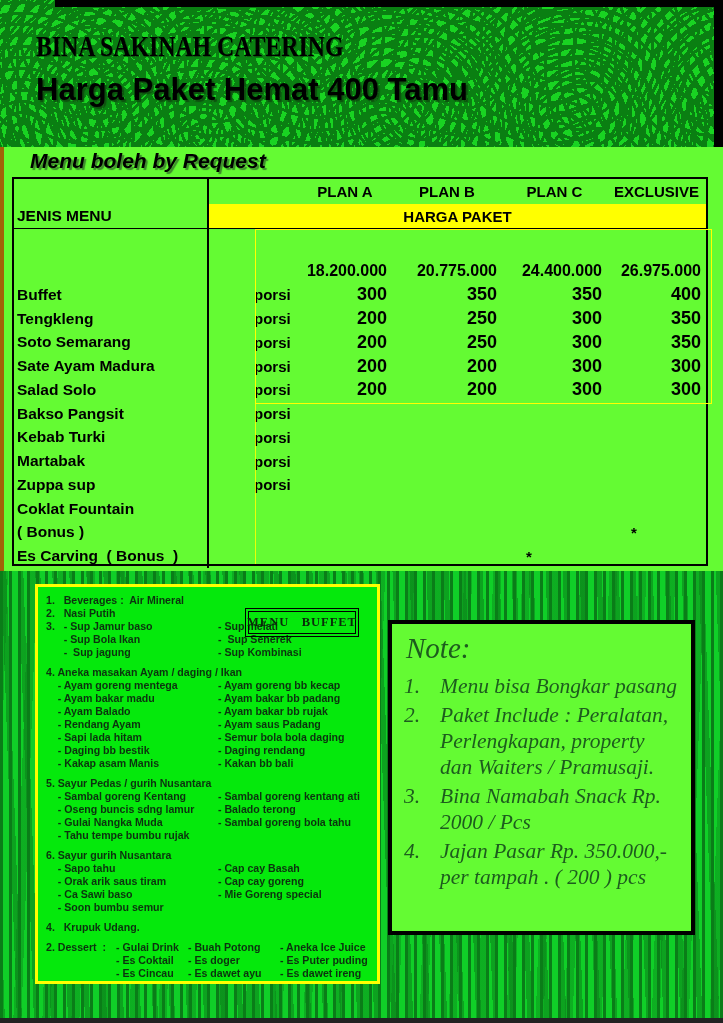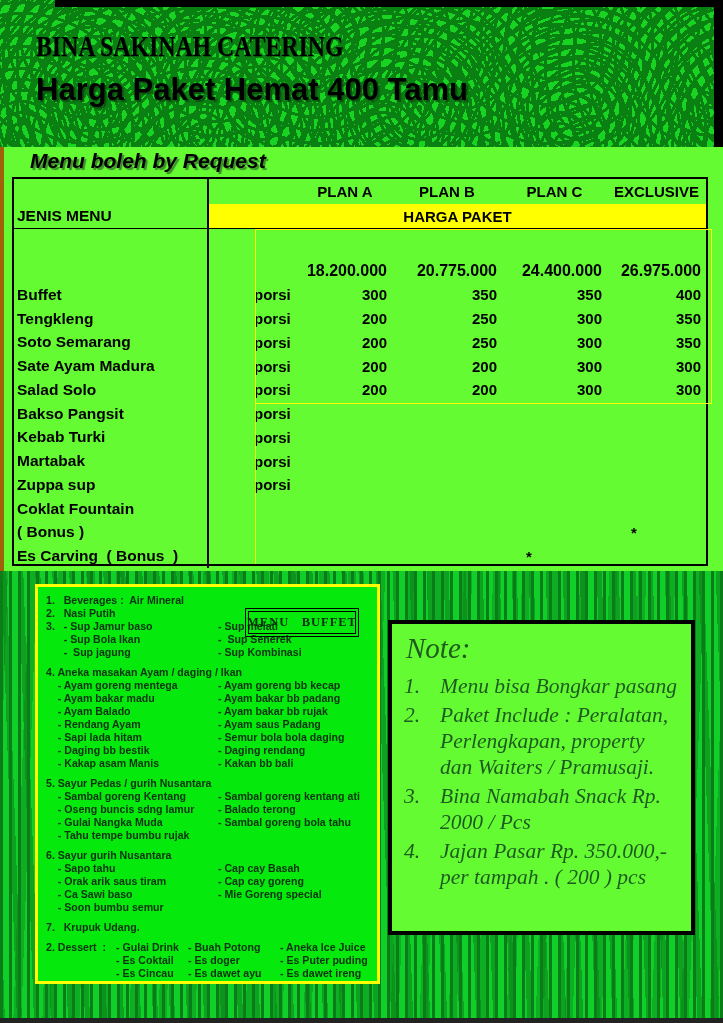--- a/index.html
+++ b/index.html
@@ -47,21 +47,21 @@
   .r1{height:25px;border-radius:8px;}
   .r2{height:25px;border-bottom:1.5px solid #000;box-sizing:border-box;}
   .rprice{height:54px;}
   .drow{height:23.75px;}
   .name-cell{width:195px;box-sizing:border-box;border-right:2px solid #000;
     padding-left:3px;display:flex;align-items:center;
     font-weight:bold;font-size:15.5px;white-space:pre;flex-shrink:0;}
   .unit-cell{width:44px;display:flex;align-items:center;font-weight:bold;font-size:15px;flex-shrink:0;padding-left:45px;}
   .vals{display:flex;flex:1;}
   .v{display:flex;align-items:center;justify-content:flex-end;
-     box-sizing:border-box;padding-right:5px;font-weight:bold;font-size:15px;}
+     box-sizing:border-box;padding-right:5px;font-weight:bold;font-size:18px;}
   .v1{width:94px;}.v2{width:110px;}.v3{width:105px;}.v4{flex:1;}
   .hd{justify-content:center;padding-right:0;font-size:15px;}
   .pr{align-items:flex-end;padding-bottom:3px;font-size:16px;}
   .star{justify-content:flex-start;padding-left:24px;font-size:15px;}
   .harga-band{flex:1;background:#ffff00;display:flex;align-items:center;justify-content:center;
     font-weight:bold;font-size:15px;}
   .yellow-outline{position:absolute;left:241px;top:50px;width:455px;height:173px;
     border:1px solid #ffff00;pointer-events:none;}
   .yellow-vline{position:absolute;left:241px;top:223px;height:162px;width:0;
     border-left:1px solid rgba(255,255,0,.85);pointer-events:none;}
@@ -356,21 +356,21 @@
         <div class="bl">
           <span class="l">    - Ca Sawi baso</span>
           <span class="r">- Mie Goreng special</span>
         </div>
         <div class="bl">
           <span class="l">    - Soon bumbu semur</span>
           <span class="r"></span>
         </div>
         <div class="bgap"></div>
         <div class="bl">
-          <span class="l">7.   Krupuk Udang.</span>
+          <span class="l">4.   Krupuk Udang.</span>
           <span class="r"></span>
         </div>
         <div class="bgap"></div>
         <div class="bl b4">
           <span class="c0">2. Dessert  :</span>
           <span class="c1">- Gulai Drink</span>
           <span class="c2">- Buah Potong</span>
           <span class="c3">- Aneka Ice Juice</span>
         </div>
         <div class="bl b4">

